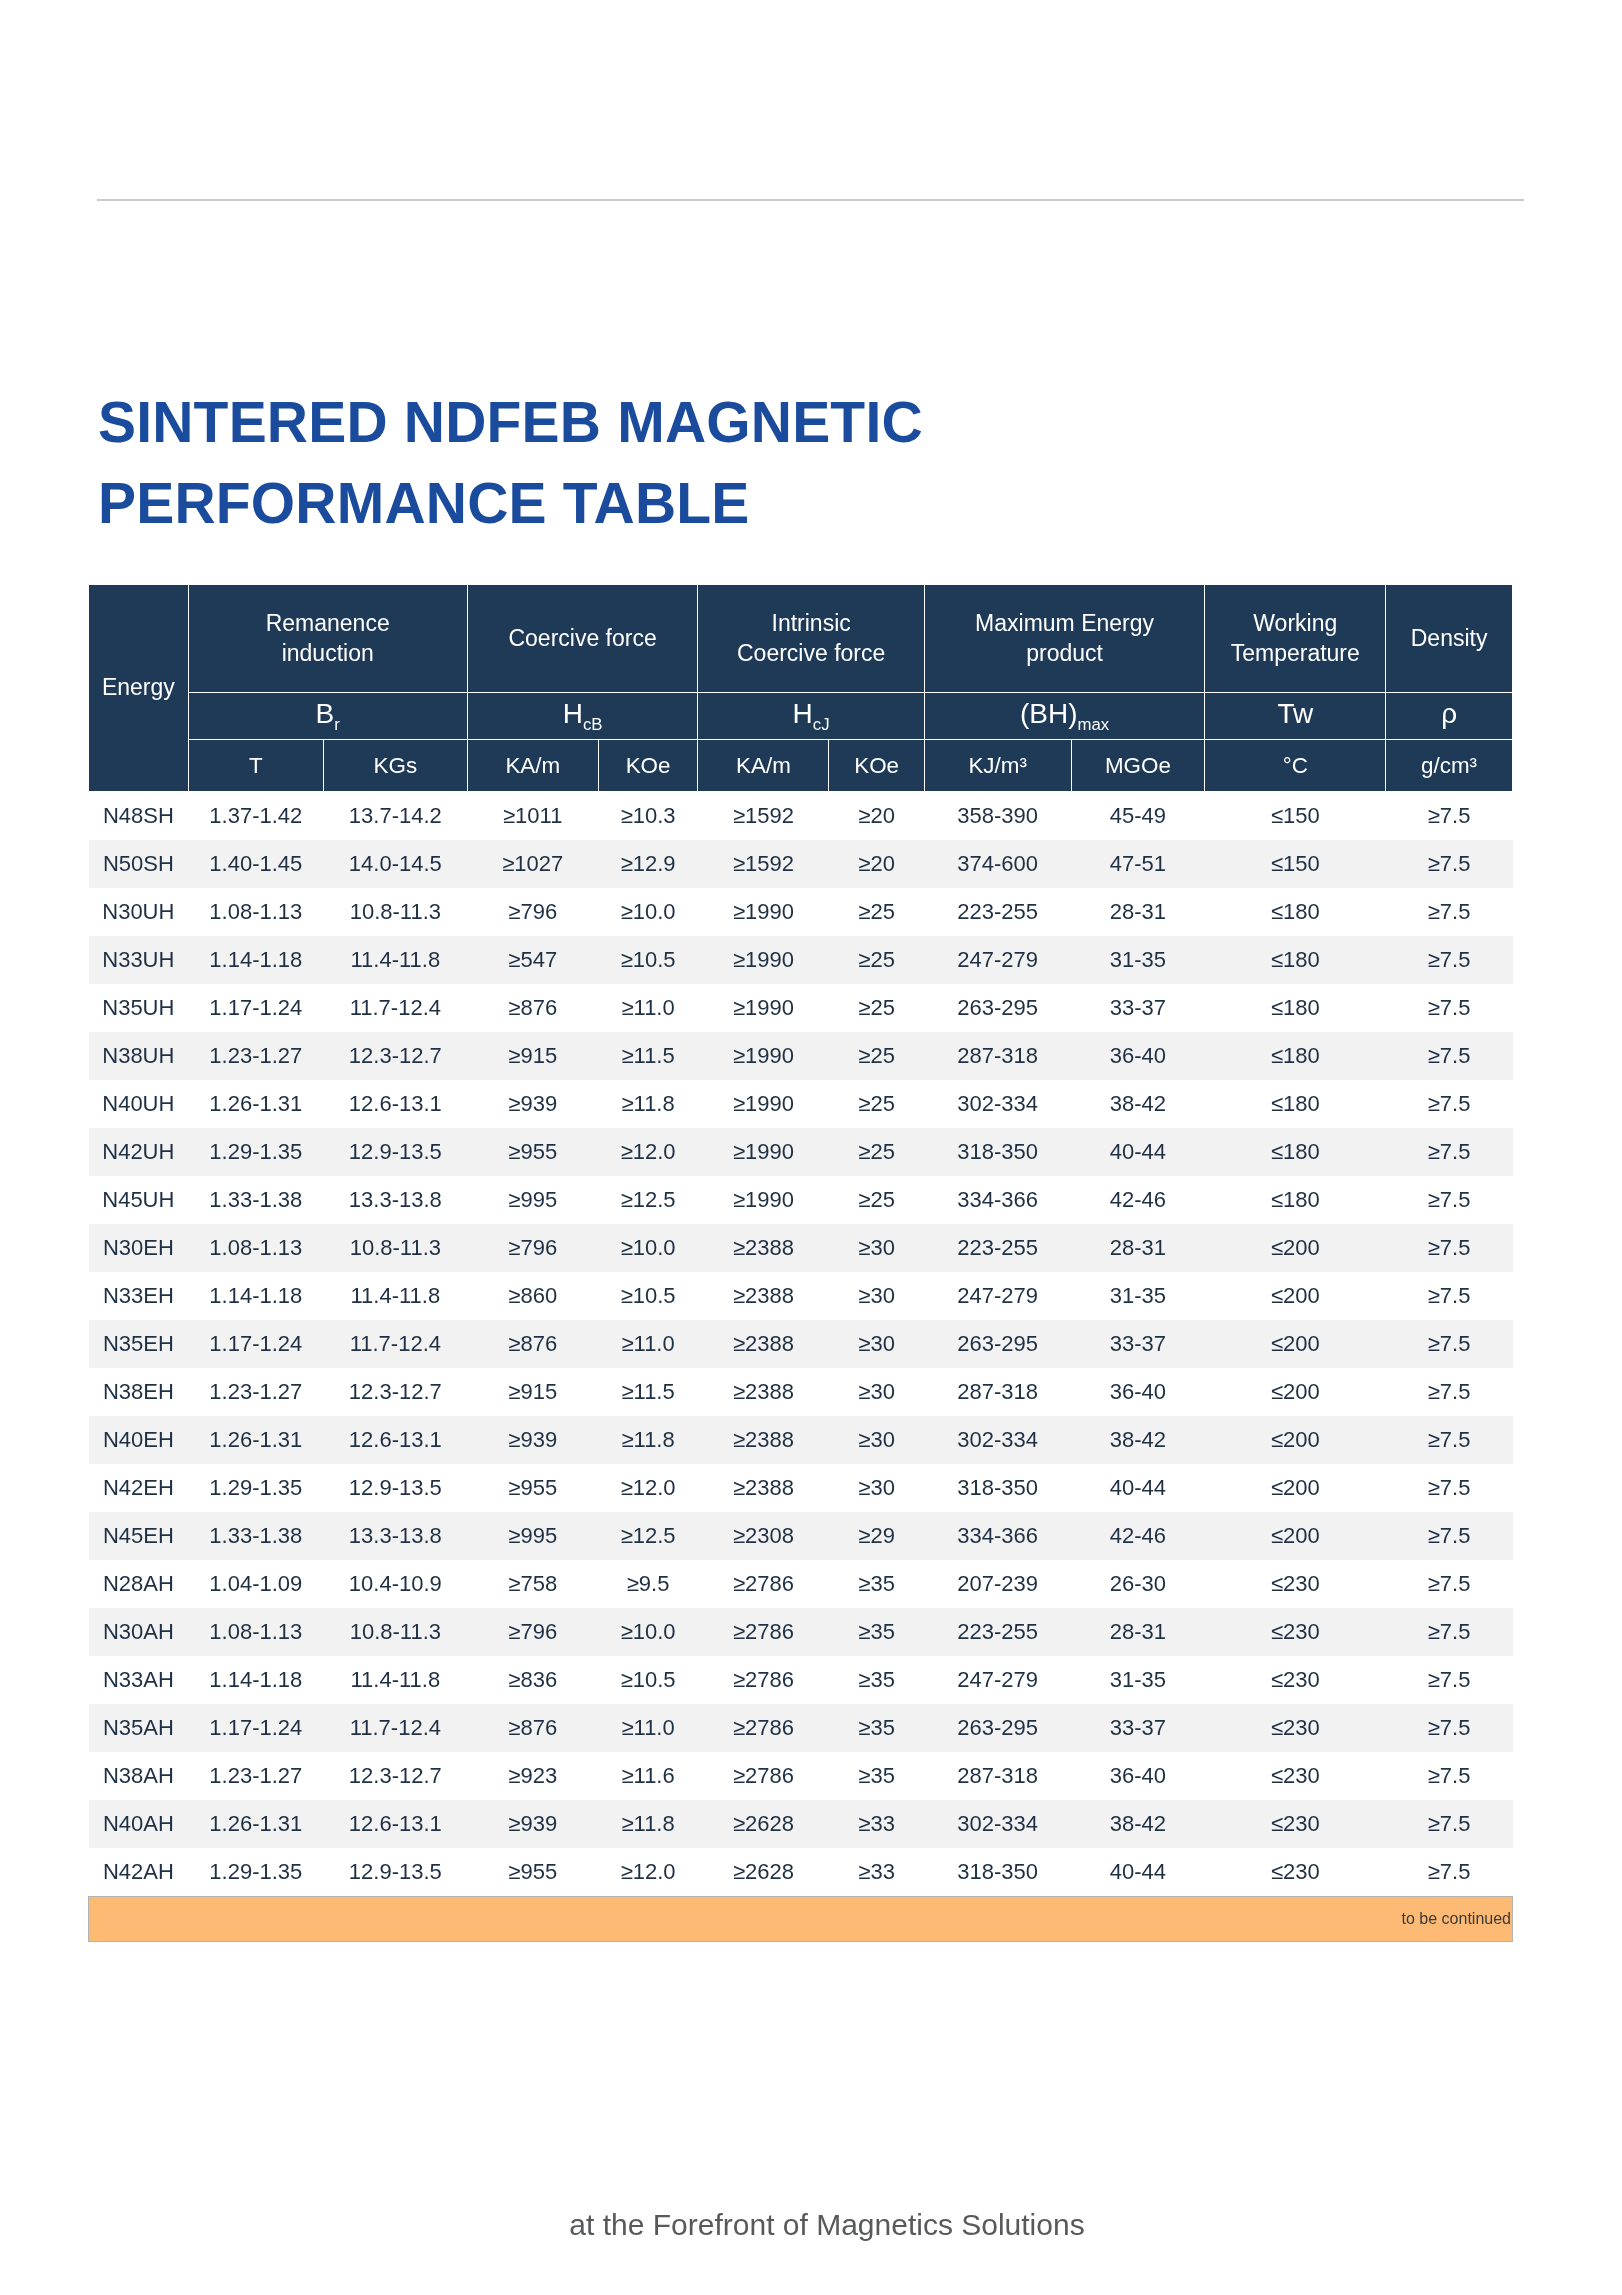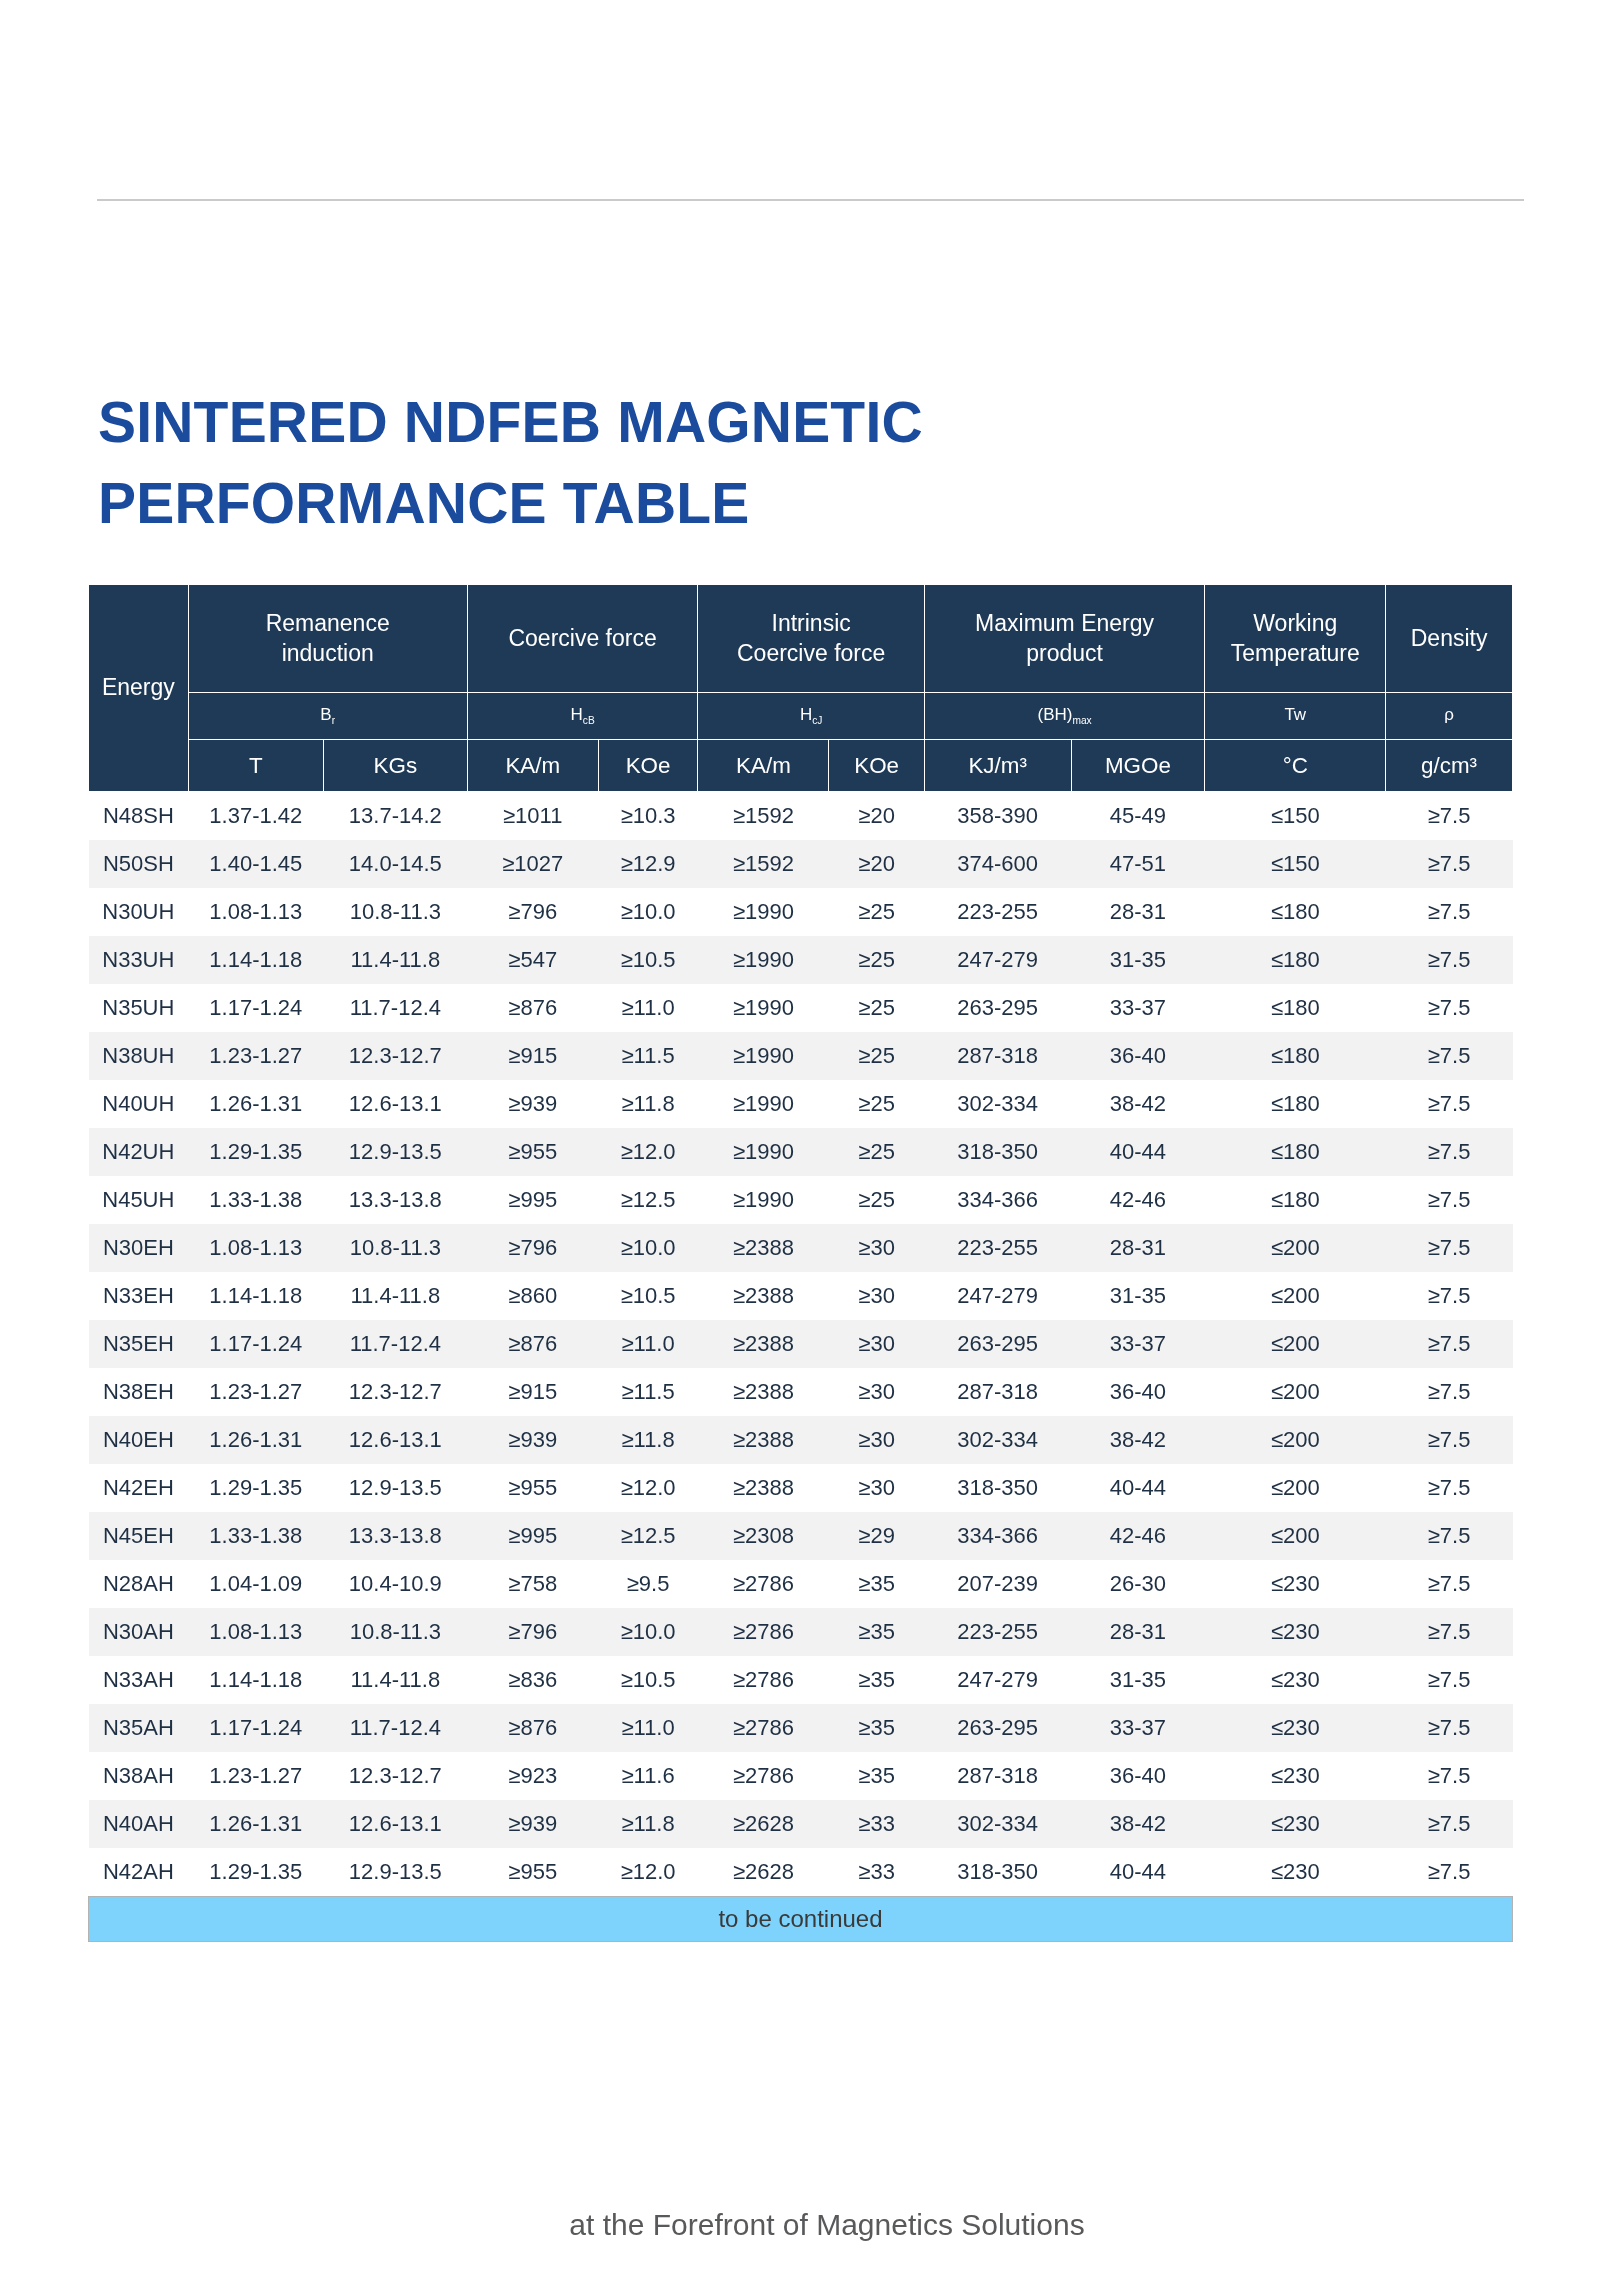--- a/index.html
+++ b/index.html
@@ -54,42 +54,42 @@
     text-align: center;
     vertical-align: middle;
     padding: 0;
   }
   tr.h-row1 th {
     height: 107px;
     font-size: 23px;
     line-height: 1.28;
     white-space: pre-line;
   }
-  tr.h-row2 th { height: 46px;  font-size: 17px; margin-top: 48px; }
+  tr.h-row2 th { height: 46px;  font-size: 28px; margin-top: 48px; }
   tr.h-row3 th { height: 51px; font-size: 22.4px; }
   th sub { font-size: 0.6em; }
   table.perf tbody td {
     height: 48px;
     padding: 0;
     text-align: center;
     vertical-align: middle;
     font-size: 22px;
     color: var(--body_text, #1f3044);
     background: #ffffff;
   }
   table.perf tbody tr:nth-child(even) td {
     background: var(--row_alt_bg, #f2f2f2);
   }
   table.perf tfoot td {
     height: 42px;
     border: 1px solid var(--continued_border, #b3b3b3);
-    background: #7dd3fc;
-    text-align: center;
+    background: #fdba74;
+    text-align: right;
     vertical-align: middle;
-    font-size: 24px;
+    font-size: 16px;
     color: #3a3a3a;
   }
   .footer-text {
     position: absolute;
     left: 16px;
     top: 2208px;
     width: 100%;
     text-align: center;
     font-size: 30px;
     color: var(--footer_text, #58595b);

